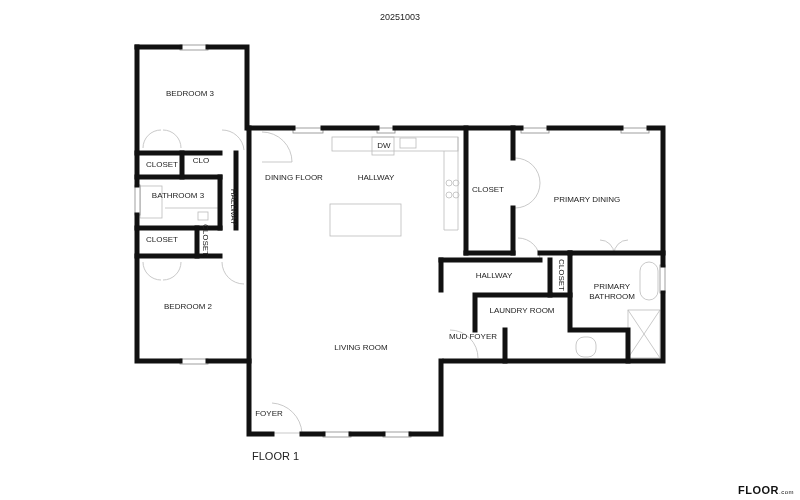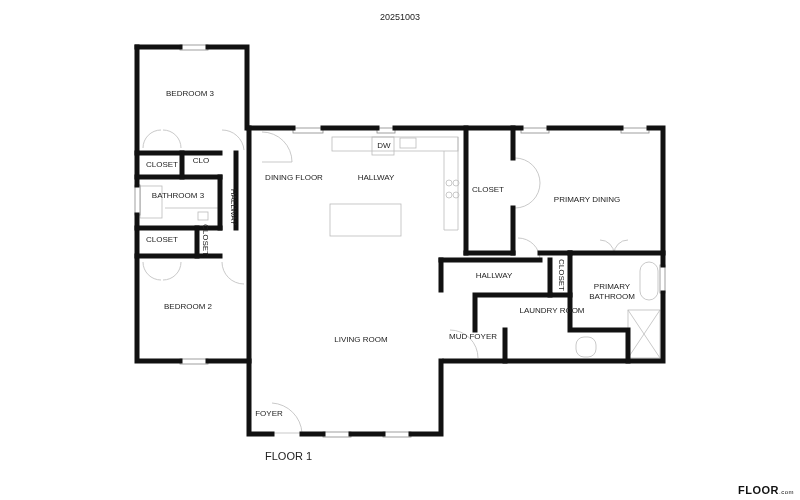--- a/index.html
+++ b/index.html
@@ -1,21 +1,21 @@
 <!DOCTYPE html>
 <html><head>
 <meta charset="utf-8">
 <style>
   html,body{margin:0;padding:0;background:#fff;}
   body{width:800px;height:500px;position:relative;overflow:hidden;font-family:"Liberation Sans",sans-serif;}
   svg{position:absolute;left:0;top:0;}
   .lbl{position:absolute;font-size:8px;color:#222;white-space:nowrap;transform:translate(-50%,-50%);text-align:center;line-height:10px;}
   .vert{transform:translate(-50%,-50%) rotate(90deg);}
   .date{position:absolute;left:400px;top:12px;transform:translateX(-50%);font-size:9px;color:#222;text-align:right;}
-  .floor{position:absolute;left:265px;top:450px;font-size:11px;color:#222;}
+  .floor{position:absolute;left:252px;top:450px;font-size:11px;color:#222;}
   .brand{position:absolute;right:6px;bottom:4px;font-size:11px;font-weight:bold;color:#111;letter-spacing:0.5px;}
   .brand small{font-size:6px;font-weight:normal;}
 </style>
 </head>
 <body>
 
 <div class="date">20251003</div>
 
 <svg width="800" height="500">
   <g fill="none" stroke="#bbb" stroke-width="0.8">
@@ -95,19 +95,19 @@
 <div class="lbl" style="left:188px;top:307px">BEDROOM 2</div>
 <div class="lbl" style="left:294px;top:178px">DINING FLOOR</div>
 <div class="lbl" style="left:376px;top:178px">HALLWAY</div>
 <div class="lbl" style="left:384px;top:146px">DW</div>
 <div class="lbl" style="left:488px;top:190px">CLOSET</div>
 <div class="lbl" style="left:587px;top:200px">PRIMARY DINING</div>
 <div class="lbl" style="left:494px;top:276px">HALLWAY</div>
 <div class="lbl vert" style="left:561px;top:275px">CLOSET</div>
 <div class="lbl" style="left:612px;top:292px;white-space:pre">PRIMARY
 BATHROOM</div>
-<div class="lbl" style="left:552px;top:311px">LAUNDRY ROOM</div>
+<div class="lbl" style="left:522px;top:311px">LAUNDRY ROOM</div>
 <div class="lbl" style="left:473px;top:337px">MUD FOYER</div>
-<div class="lbl" style="left:361px;top:340px">LIVING ROOM</div>
+<div class="lbl" style="left:361px;top:348px">LIVING ROOM</div>
 <div class="lbl" style="left:269px;top:414px">FOYER</div>
 
 <div class="floor">FLOOR 1</div>
 <div class="brand"><span>FLOOR</span><small>.com</small></div>
 
 </body></html>

